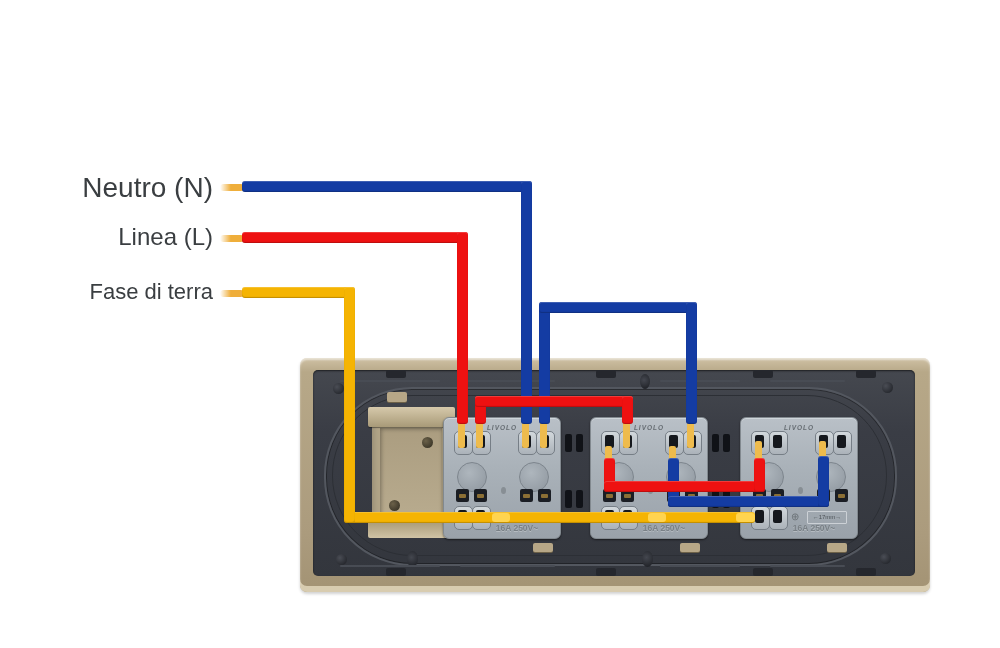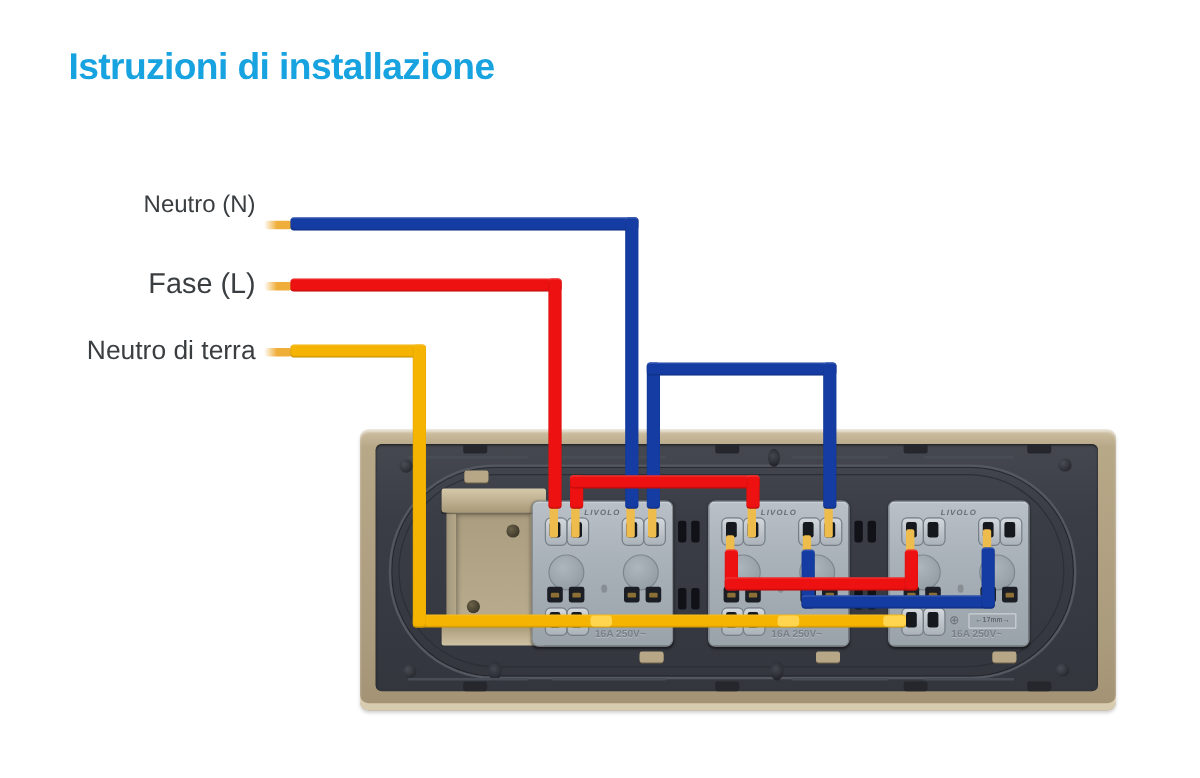--- a/index.html
+++ b/index.html
@@ -6,21 +6,21 @@
   .canvas{position:relative;width:1000px;height:648px;background:#ffffff;overflow:hidden;
           font-family:"Liberation Sans", sans-serif;}
   .abs{position:absolute;}
 
   
   .title{left:57px;top:38px;font-size:31px;font-weight:700;letter-spacing:-0.5px;color:#17a2e0;}
   .subtitle{left:58px;top:84px;font-size:26px;font-weight:400;color:#34383b;}
 
   
   .lbl{left:0;width:213px;text-align:right;color:#3a3e41;}
-  .lbl-n{top:160px;font-size:20px;}
+  .lbl-n{top:172px;font-size:28px;}
   .lbl-l{top:223px;font-size:24px;}
   .lbl-e{top:279px;font-size:22px;}
 
   
   .wire{position:absolute;border-radius:3px;box-shadow:inset 0 1px 0 rgba(255,255,255,.18), inset 0 -1px 1px rgba(0,0,0,.22);}
   .wire.blue{background:#143ca3;}
   .wire.red{background:#ee1111;}
   .wire.yellow{background:#f5b402;}
   .tip{position:absolute;background:#eebb4d;border-radius:2px;}
   .tip-fade{position:absolute;height:7px;border-radius:4px;
@@ -81,25 +81,24 @@
   .wbox{position:absolute;left:66px;top:93px;width:38px;height:11px;border:1px solid #ccd1d6;
         border-radius:1px;font-size:6px;line-height:11px;text-align:center;color:#4d5358;}
 
   .gap-slot{position:absolute;width:7px;height:18px;background:#101217;border-radius:2px;}
 </style>
 </head>
 <body>
 
 <div class="canvas">
 
-  <div class="abs title" style="color: rgb(23, 162, 224);">Istruzioni di installazione</div>
 
   <div class="abs lbl lbl-n">Neutro (N)</div>
-  <div class="abs lbl lbl-l">Fase (L)</div>
-  <div class="abs lbl lbl-e">Neutro di terra</div>
+  <div class="abs lbl lbl-l">Linea (L)</div>
+  <div class="abs lbl lbl-e">Fase di terra</div>
 
   <div class="abs frame"></div>
   <div class="abs panel"></div>
   <div class="abs ring"></div>
   <div class="abs ring2"></div>
 
   <div class="abs pscrew" style="left:333px;top:383px;"></div>
   <div class="abs pscrew" style="left:882px;top:382px;"></div>
   <div class="abs pscrew" style="left:336px;top:554px;"></div>
   <div class="abs pscrew" style="left:880px;top:553px;"></div>

